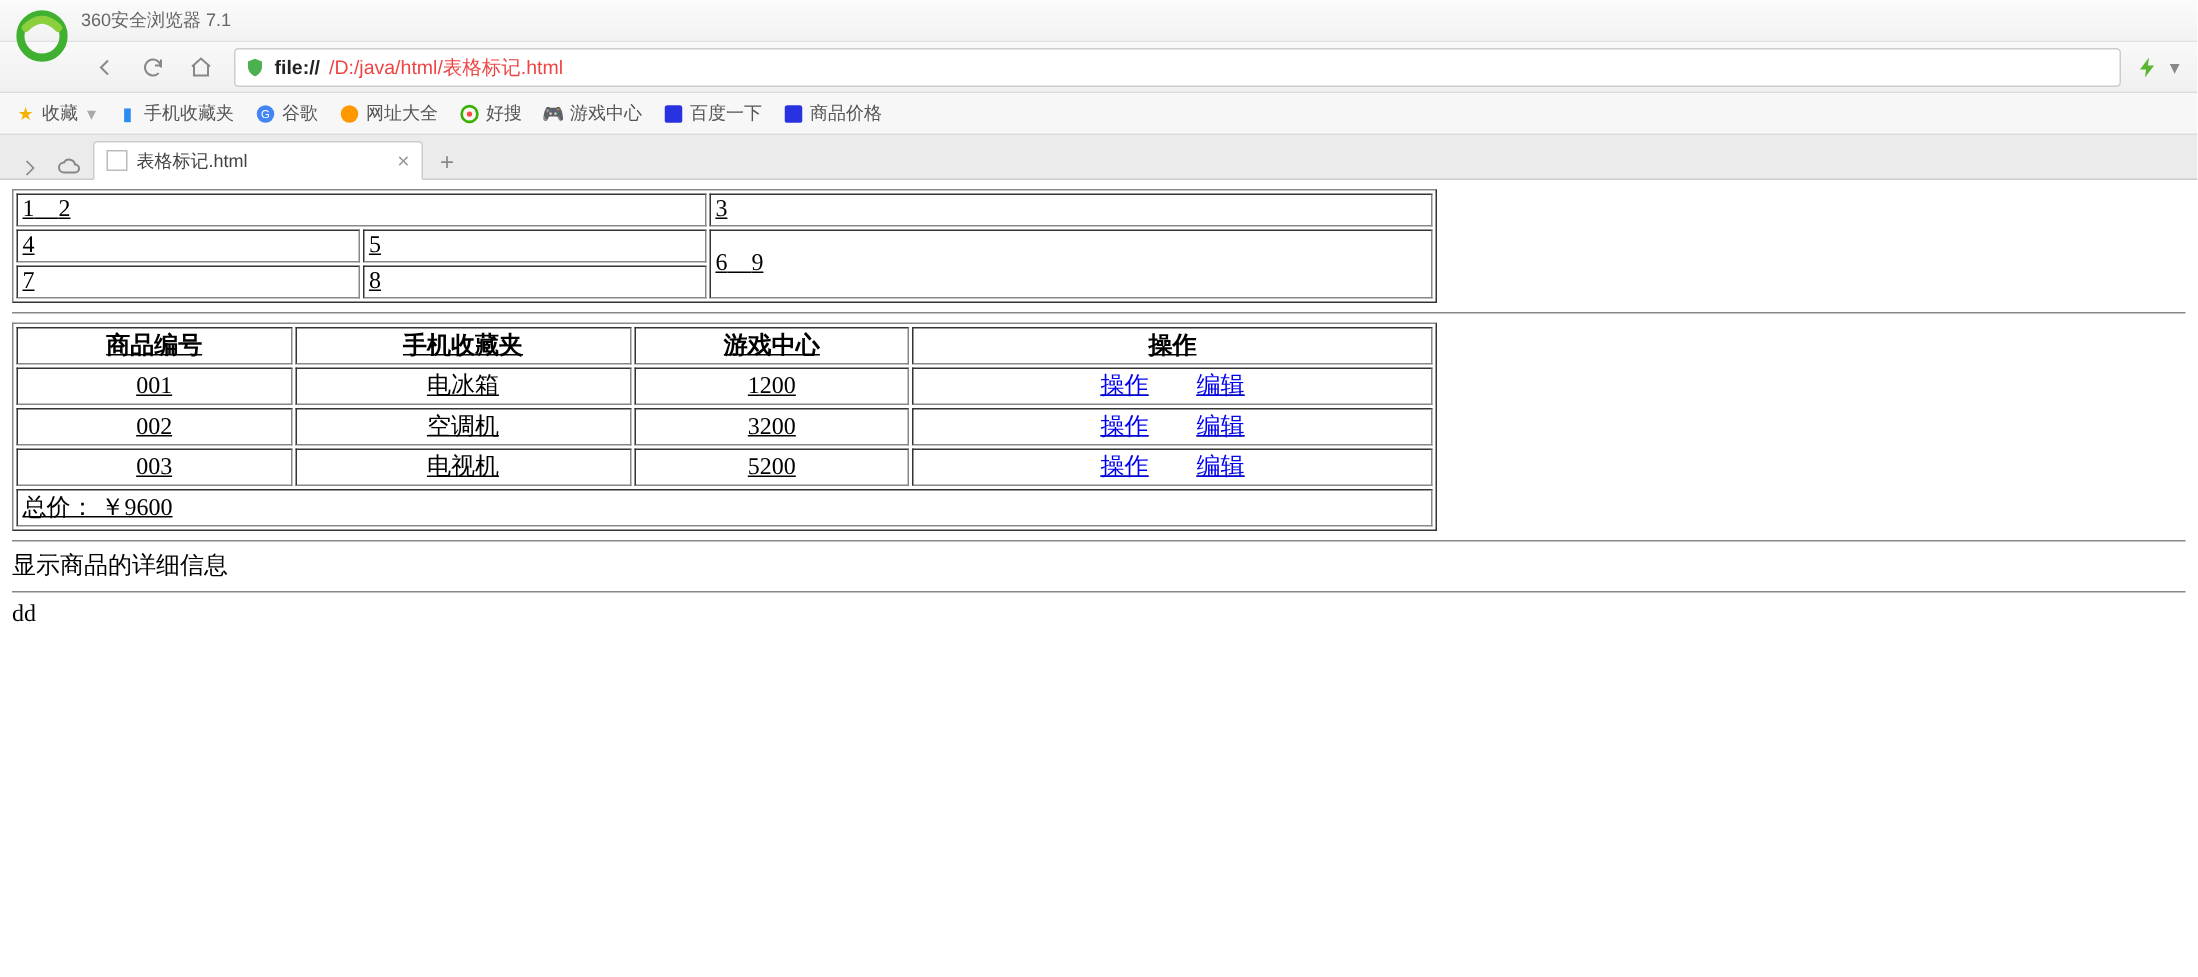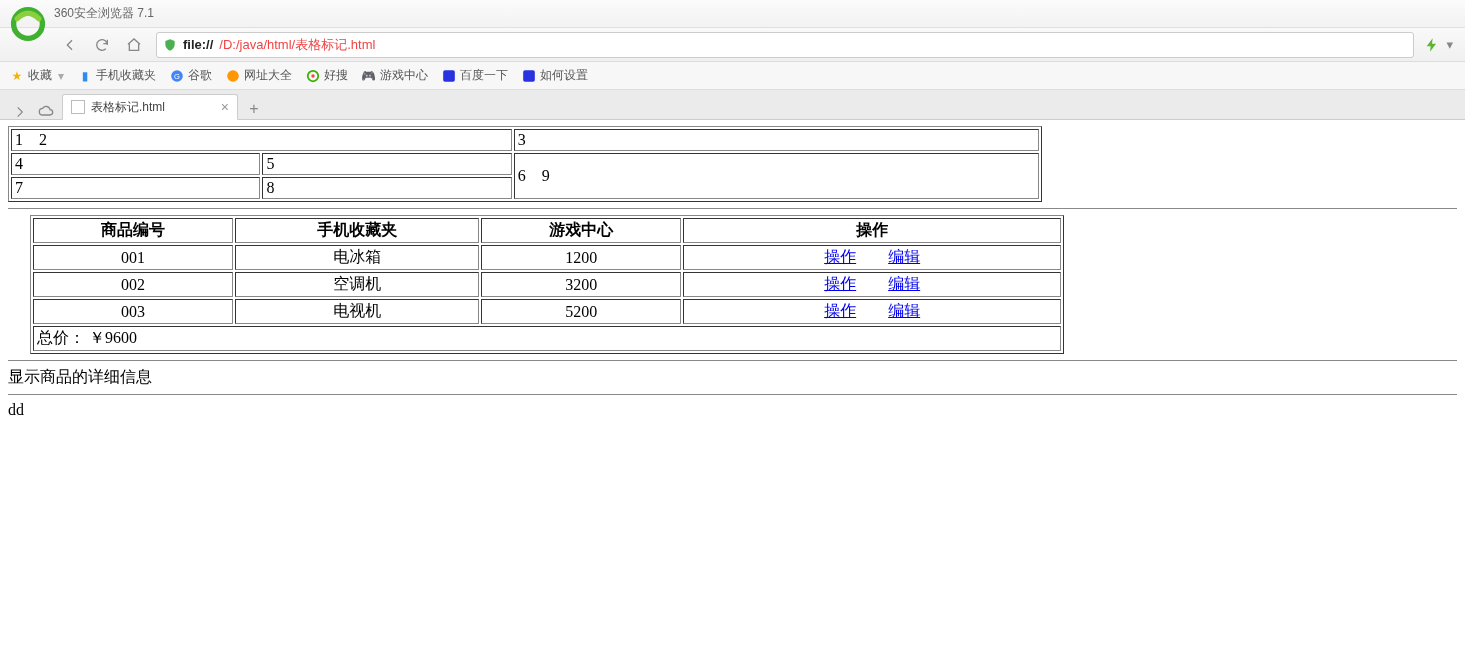--- a/index.html
+++ b/index.html
@@ -90,34 +90,34 @@
   .side-btn{width:20px;display:flex;align-items:center;justify-content:center;color:#888;}
   .tab{
     display:flex;align-items:center;gap:6px;
     height:26px;
     background:#fff;
     border:1px solid #ccc;
     border-bottom:1px solid #fff;
     border-radius:3px 3px 0 0;
     padding:0 8px;
     font-size:12px;color:#444;
-    width:176px;
+    width:220px;
     position:relative;
     top:1px;
   }
   .tab .page-ico{width:14px;height:14px;border:1px solid #bbb;background:#fff;}
   .tab .close{color:#999;font-size:14px;margin-left:auto}
   .newtab{width:20px;height:20px;display:flex;align-items:center;justify-content:center;color:#888;font-size:16px;}
   
   .content{padding:6px 8px;font-size:16px;font-family:SimSun,"宋体",serif;}
-  .table1, .table2 {border-collapse:separate;border-spacing:2px;border:1px outset #888;width:1034px;}
+  .table1, .table2 {border-collapse:separate;border-spacing:2px;border:1px outset #888;width:950px;text-decoration:underline;}
   .table1 td, .table2 td, .table2 th {border:1px inset #888;padding:1px 3px;}
   .table1 td{font-family:SimSun,"宋体",serif;}
   hr{border:none;border-top:1px solid #888;margin:6px 0;}
-  .table2{text-align:center;margin-left:22px;}
+  .table2{text-align:center;}
   .table2 th{font-family:SimSun,"宋体",serif;}
   .table2 td{font-family:SimSun,"宋体",serif;}
   .table2 a{color:#0000EE;text-decoration:underline;margin:0 16px;}
   .foot-row td{text-align:left;}
   .ptxt{font-family:SimSun,"宋体",serif;margin:6px 0;}
 </style>
 </head>
 <body>
 
 <div class="titlebar">
@@ -208,21 +208,21 @@
         </svg>
       </span>
       <span>百度一下</span>
     </div>
   <div class="bm-item">
       <span class="ico">
         <svg viewBox="0 0 24 24" width="14" height="14">
           <rect x="2" y="2" width="20" height="20" rx="3" fill="#2932e1"></rect>
         </svg>
       </span>
-      <span>如何设置</span>
+      <span>商品价格</span>
     </div>
 </div>
 
 <div class="tabstrip">
   <div class="side-btn">
       <svg viewBox="0 0 24 24" width="14" height="14" stroke="#888" fill="none" stroke-width="2">
         <path d="M8 4l8 8-8 8"></path>
       </svg>
     </div>
   <div class="side-btn">

